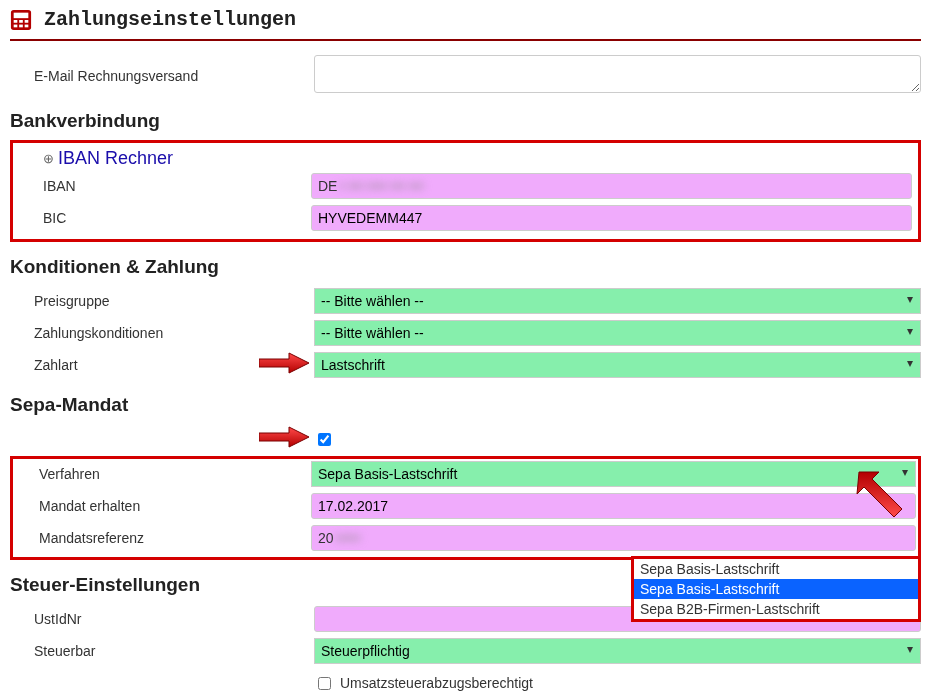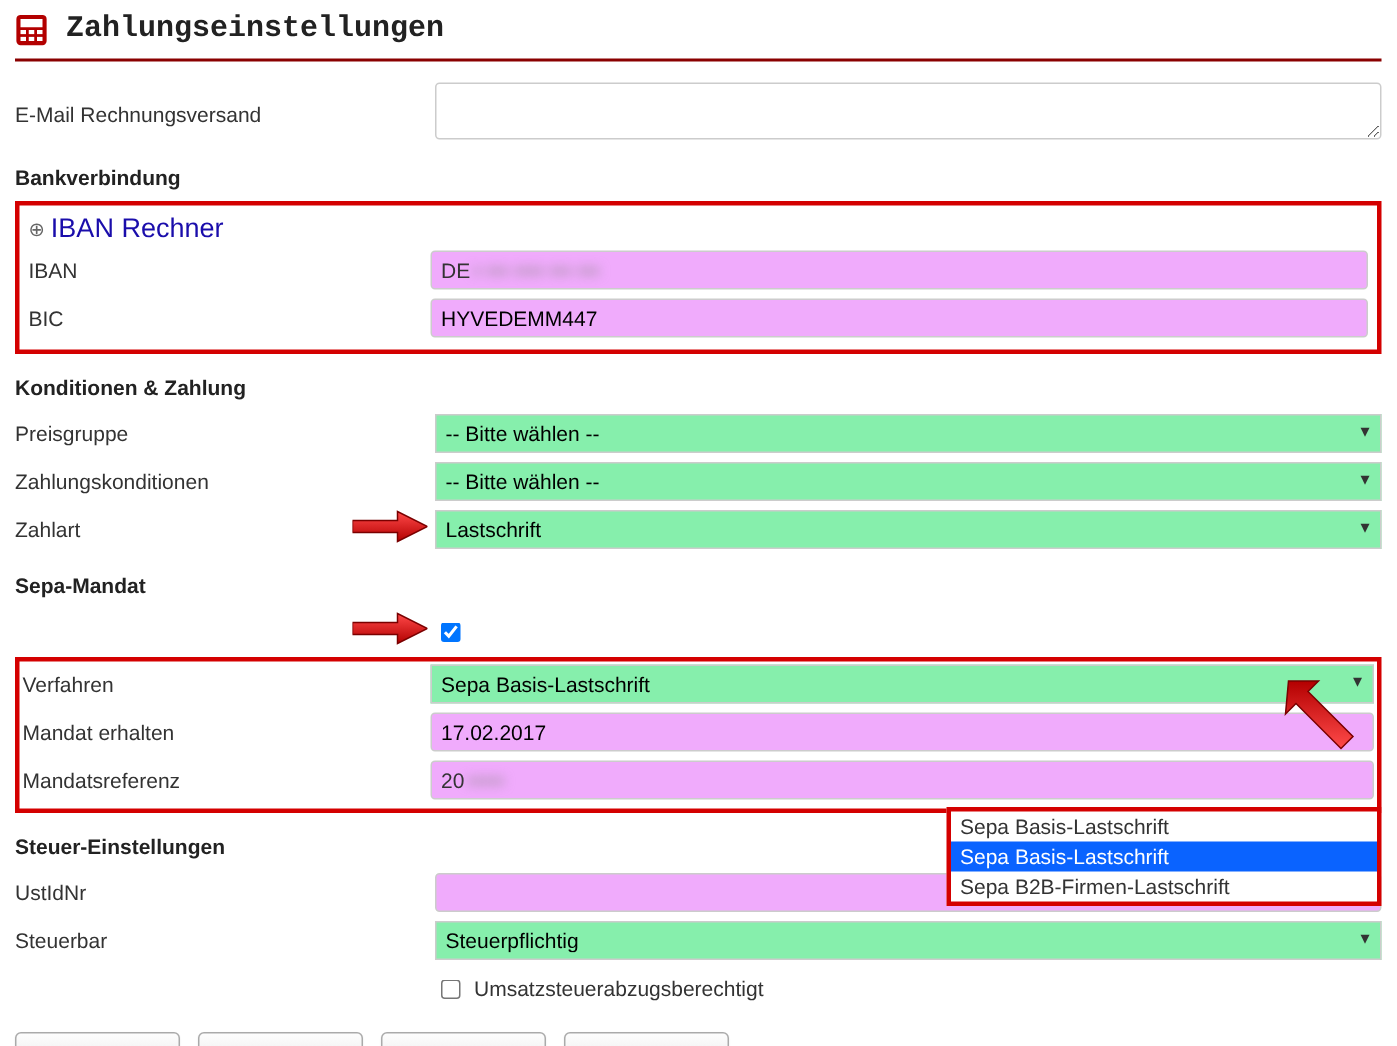--- a/index.html
+++ b/index.html
@@ -31,20 +31,21 @@
     font-weight: bold;
     margin: 0;
     color: #222;
   }
   .row {
     display: flex;
     align-items: center;
     min-height: 30px;
     margin-bottom: 2px;
     position: relative;
+    margin-left: 24px;
   }
   .label-col {
     width: 280px;
     flex: 0 0 280px;
     padding: 4px 0;
     font-size: 14px;
     color: #333;
   }
   .field-col {
     flex: 1;
@@ -55,21 +56,21 @@
     height: 38px;
     resize: vertical;
     border: 1px solid #ccc;
     border-radius: 3px;
     padding: 4px 6px;
     font-family: inherit;
     font-size: 14px;
   }
   .section-heading {
     font-weight: bold;
-    font-size: 14px;
+    font-size: 19px;
     margin: 14px 0 8px 0;
     color: #222;
   }
   .red-box {
     border: 3px solid #d40000;
     padding: 4px 6px 4px 6px;
     margin-bottom: 12px;
     position: relative;
   }
   .calc-link {

